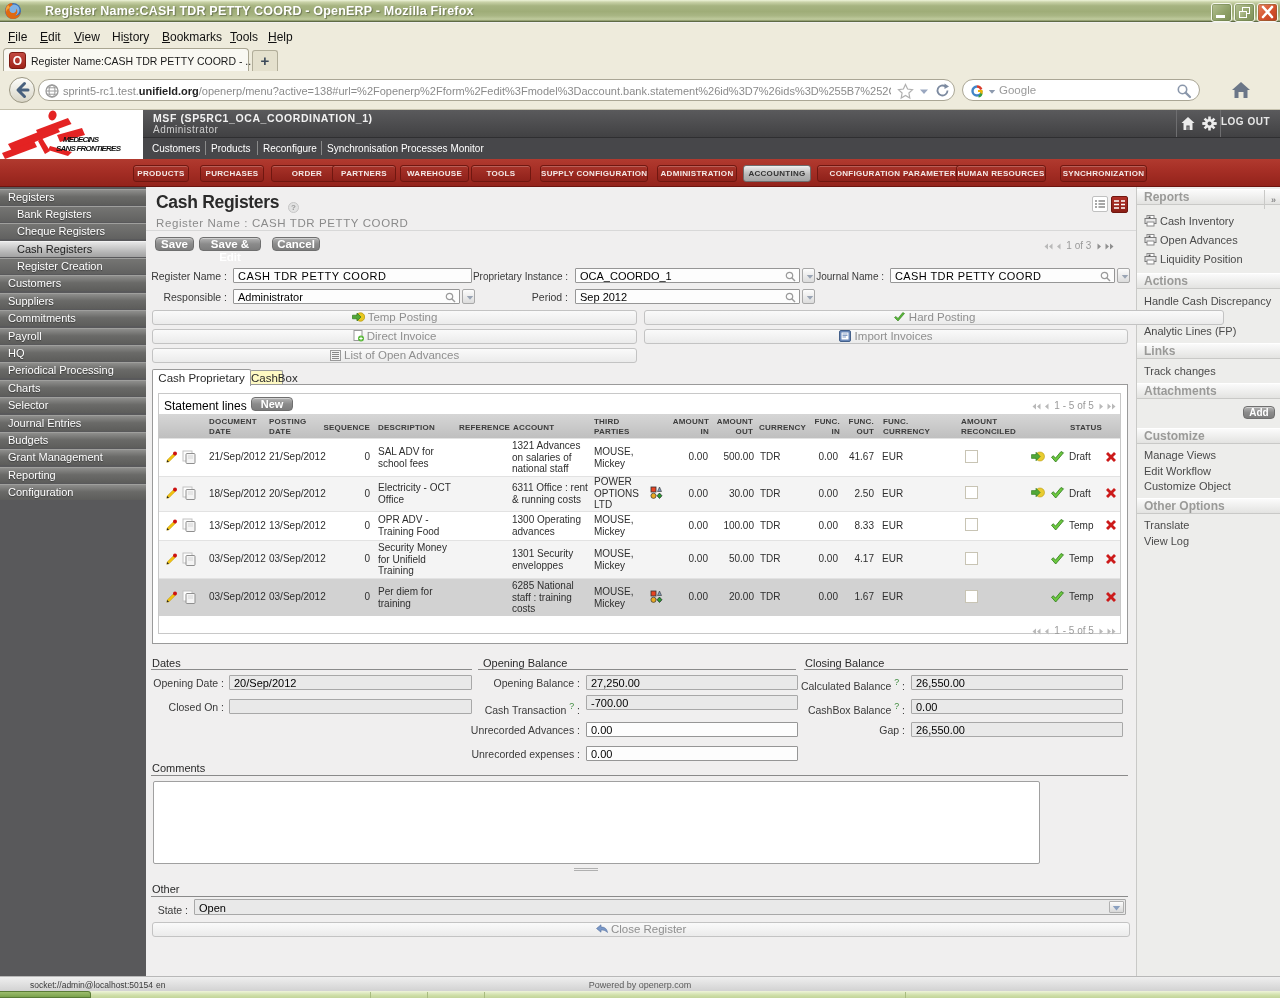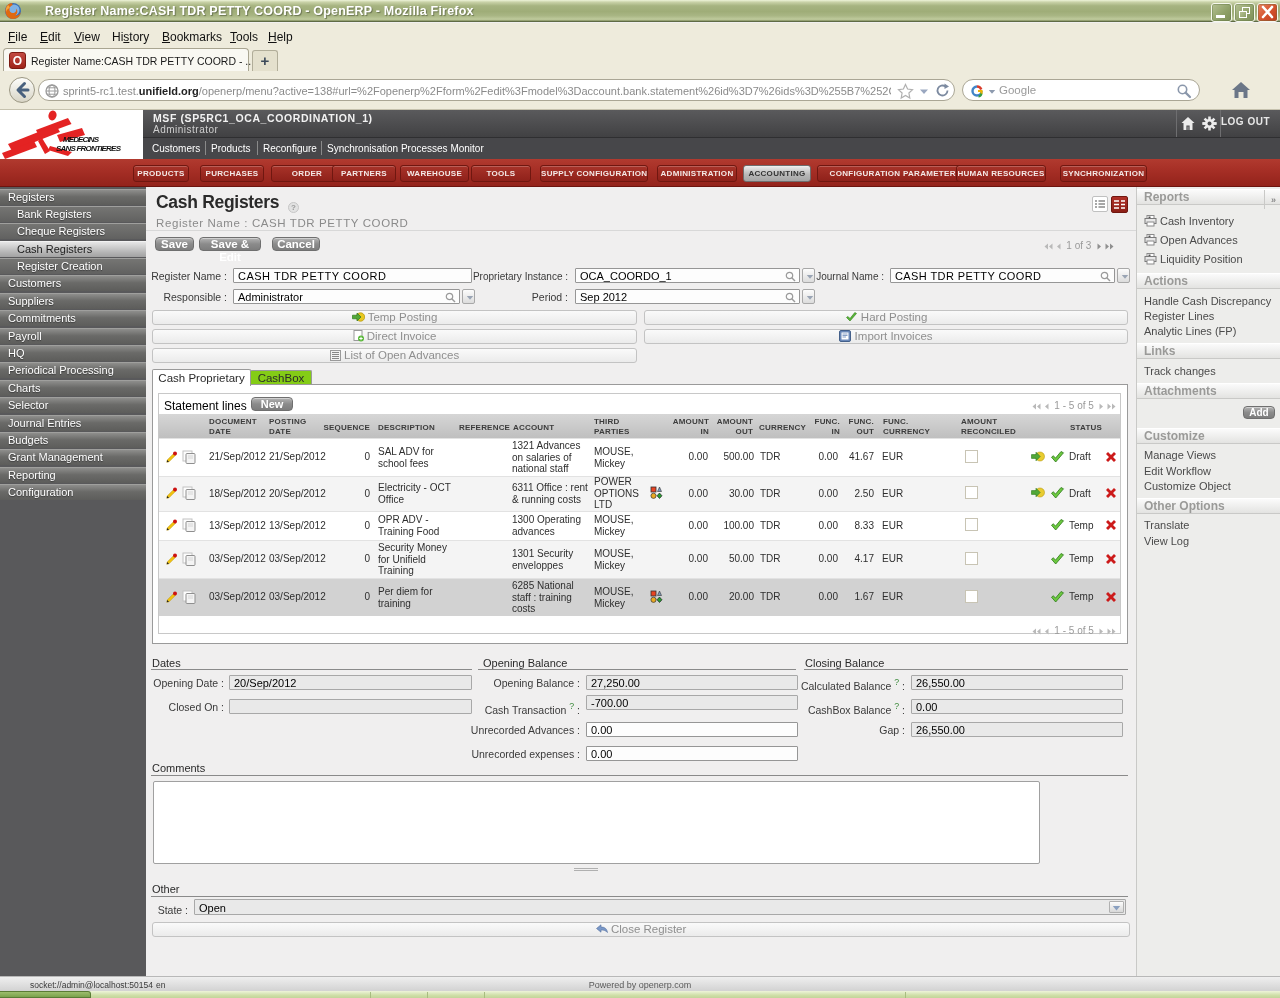--- a/index.html
+++ b/index.html
@@ -438,21 +438,21 @@
         <path d="M0.8 1 L4 4.8 L7.2 1 Z" fill="#9aa4b4"></path>
       </svg>
     </div>
 
  <div class="m wbtn" style="left:6px;top:123px;width:485px">
   <svg width="13" height="10" viewBox="0 0 13 10" style="vertical-align:-1px">
         <circle cx="8.5" cy="5" r="4.2" fill="#e8c820" stroke="#b89a10" stroke-width="0.8"></circle>
         <path d="M0.5 3.2 L5 3.2 L5 1 L9 5 L5 9 L5 6.8 L0.5 6.8 Z" fill="#52a838" stroke="#2e7a1e" stroke-width="0.7"></path>
       </svg>
   Temp Posting</div>
- <div class="m wbtn" style="left:498px;top:123px;width:484px">
+ <div class="m wbtn" style="left:498px;top:123px;width:580px">
   <svg width="13" height="11" viewBox="0 0 13 11" style="vertical-align:-2px">
         <path d="M1.5 5.5 L5 9 L11.5 1.5 L9.8 0.5 L5 6.5 L3 4.5 Z" fill="#58b838" stroke="#317a1a" stroke-width="0.6"></path>
       </svg>
   Hard Posting</div>
  <div class="m wbtn" style="left:6px;top:142px;width:485px">
   <svg width="11" height="12" viewBox="0 0 11 12" style="vertical-align:-2px">
         <rect x="1" y="0.5" width="8" height="10" fill="#fff" stroke="#9a9a9a"></rect>
         <circle cx="8" cy="8.5" r="3" fill="#58b838"></circle>
         <path d="M8 6.8 L8 10.2 M6.3 8.5 L9.7 8.5" stroke="#fff" stroke-width="1"></path>
       </svg>
@@ -465,21 +465,21 @@
       </svg>
   Import Invoices</div>
  <div class="m wbtn" style="left:6px;top:161px;width:485px">
   <svg width="11" height="11" viewBox="0 0 11 11" style="vertical-align:-2px">
         <rect x="0.5" y="0.5" width="10" height="10" fill="#f2f2f2" stroke="#9a9a9a"></rect>
         <path d="M2 2.5 L9 2.5 M2 4.5 L9 4.5 M2 6.5 L9 6.5 M2 8.5 L9 8.5" stroke="#7a7a7a" stroke-width="0.9"></path>
       </svg>
   List of Open Advances</div>
 
  <div class="tab m" style="left:6px;top:182px;width:99px;background:#fff;height:17px;z-index:2;line-height:16px;white-space:nowrap">Cash Proprietary</div>
- <div class="tab m" style="left:104px;top:183px;width:62px;background:#84cc16;line-height:15px">CashBox</div>
+ <div class="tab m" style="left:104px;top:183px;width:33px;background:#fef9c3;line-height:15px">CashBox</div>
  <div class="m" id="tabpage"></div>
  <div class="m" id="slbox"></div>
  <div class="m" style="left:18px;top:212px;font-size:12px;color:#000000">Statement lines</div>
  <div class="m gbtn" style="left:105px;top:210px;width:42px;height:14px;line-height:13px;font-size:11px">New</div>
  <div class="m pag" style="left:886px;top:213px">
   <svg width="9" height="7" viewBox="0 0 9 7">
         <path d="M4 0.5 L0.5 3.5 L4 6.5 Z M8.5 0.5 L5 3.5 L8.5 6.5 Z" fill="#b9b9b9"></path>
       </svg>
   <svg width="5" height="7" viewBox="0 0 5 7">
         <path d="M4.5 0.5 L1 3.5 L4.5 6.5 Z" fill="#b9b9b9"></path>

